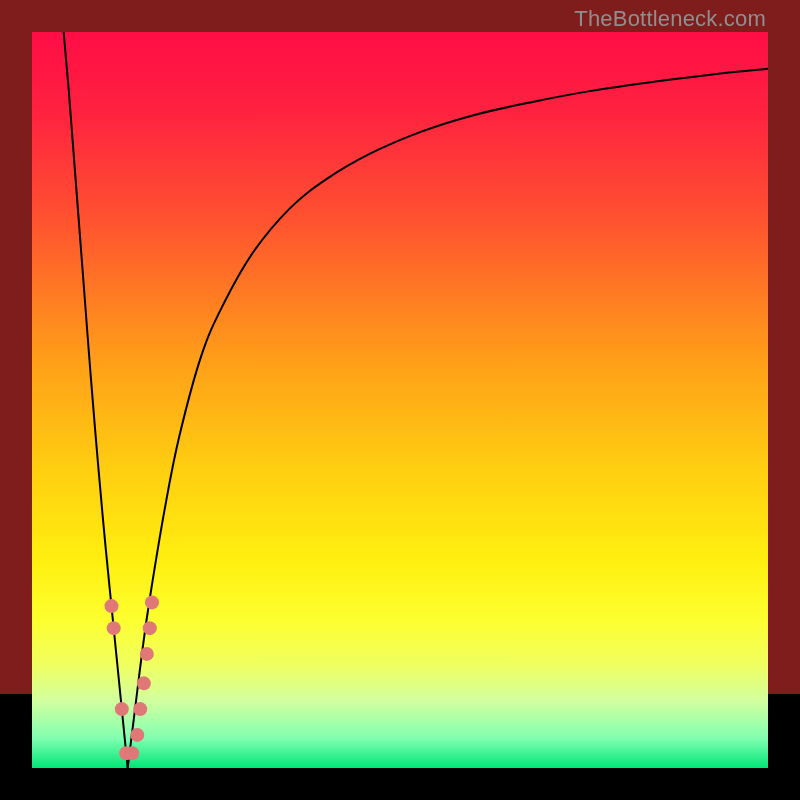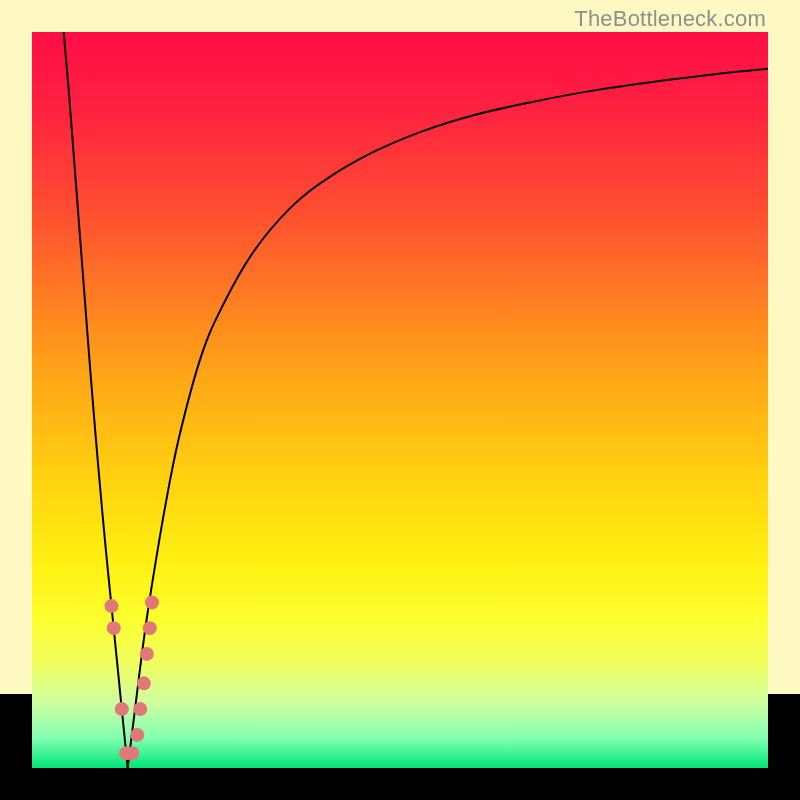--- a/index.html
+++ b/index.html
@@ -10,21 +10,21 @@
     overflow: hidden;
     background: #000;
     font-family: Arial, Helvetica, sans-serif;
   }
   .frame {
     position: absolute;
     top: 0;
     left: 0;
     width: 800px;
     height: 694px;
-    background: #fef9c3;
+    background: #7f1d1d;
   }
   .plot-area {
     position: absolute;
     top: 32px;
     left: 32px;
     width: 736px;
     height: 736px;
     overflow: hidden;
   }
   .watermark {

